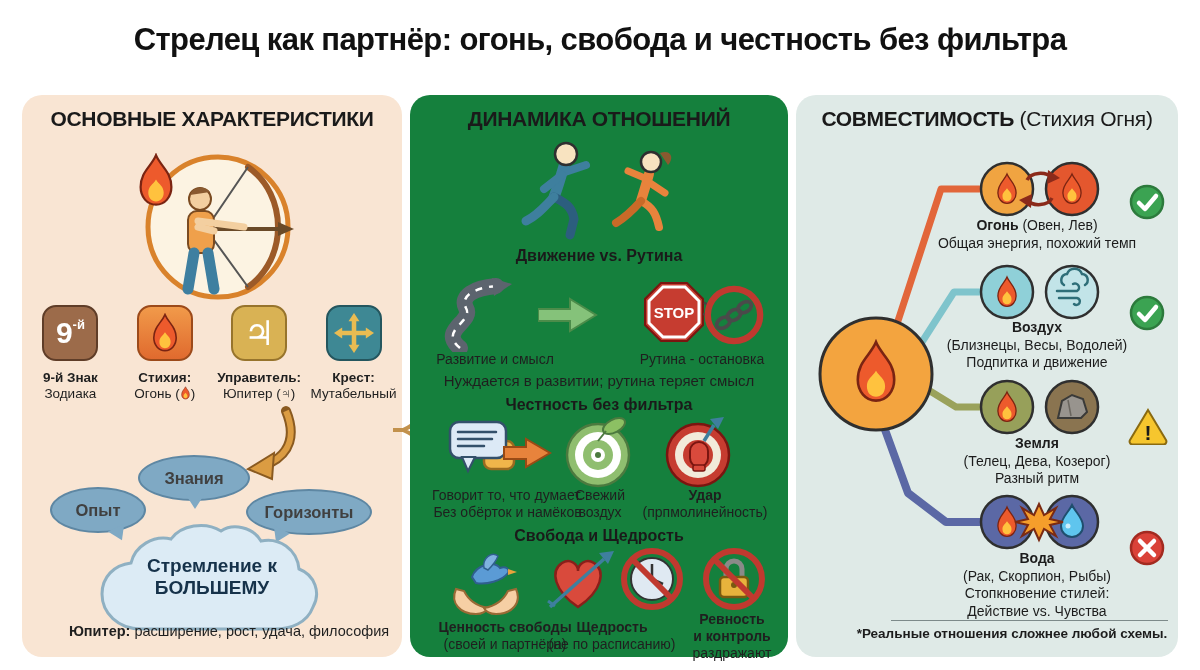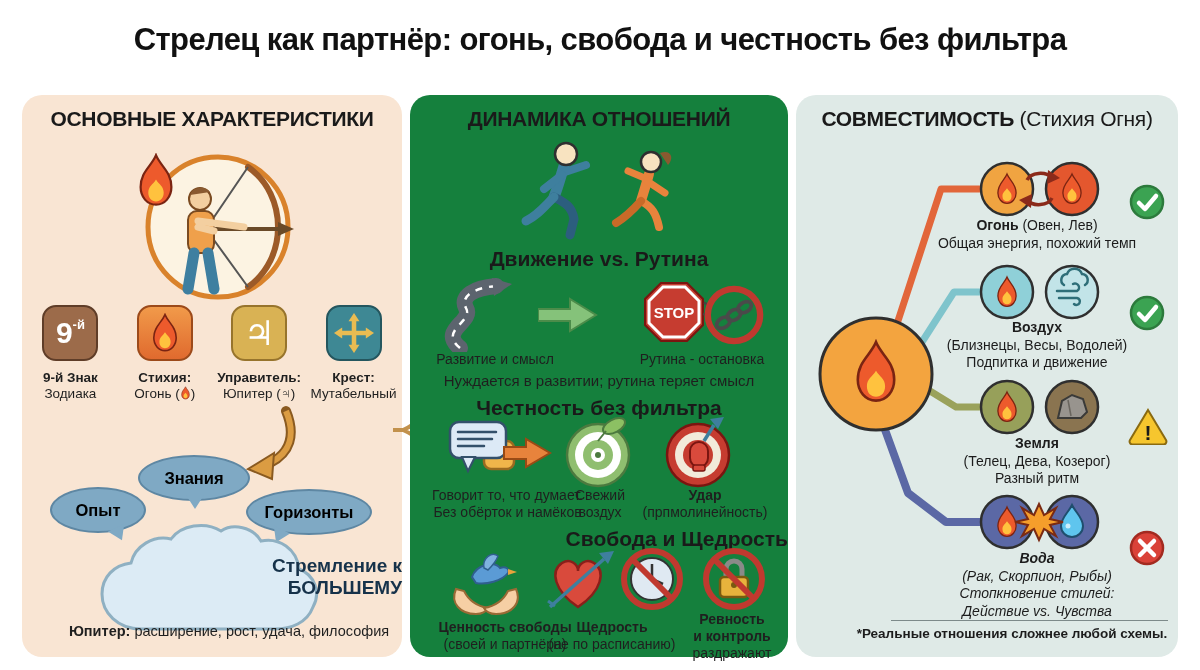--- a/index.html
+++ b/index.html
@@ -27,34 +27,34 @@
   .tile-f   { background:linear-gradient(#f19a4a,#e06a2e); border-color:#9c4a1a; }
   .tile-j   { background:#d9b254; border-color:#97742c; color:#fff; }
   .tile-x   { background:#3e8894; border-color:#24565e; }
   .t9main { font-size:30px; font-weight:bold; }
   .t9sup  { font-size:13px; font-weight:bold; position:relative; top:-9px; }
   .jup { font-family:"DejaVu Sans",sans-serif; font-size:34px; }
   .t-label { margin-top:9px; font-size:13.5px; line-height:16px; text-align:center; color:#1f1f1f; }
   .flame-inline { display:inline-block; vertical-align:-2px; }
   
   .bubble { position:absolute; background:#7fa9c4; border:2px solid #5e87a3; border-radius:50%;
-            color:#000000; font-weight:bold; font-size:16.5px; display:flex; align-items:center;
+            color:#404040; font-weight:bold; font-size:16.5px; display:flex; align-items:center;
             justify-content:center; }
   .bubble:after { content:""; position:absolute; bottom:-10px; width:0; height:0;
             border-left:9px solid transparent; border-right:9px solid transparent;
             border-top:14px solid #7fa9c4; }
   .bub-znania:after { left:46px; }
   .bub-opyt:after { left:58px; transform:rotate(-25deg); }
   .bub-gor:after { left:22px; transform:rotate(25deg); }
-  .cloud-text { position:absolute; top:460px; left:0; width:100%; text-align:right;
+  .cloud-text { position:absolute; top:460px; left:0; width:100%; text-align:center;
                 color:#16324a; font-weight:bold; font-size:19px; line-height:22px; }
   .lp-footer { position:absolute; top:528px; left:0; width:100%; text-align:center;
                font-size:14.5px; color:#1f1f1f;margin-left:17px; }
   
-  .m-sub { position:absolute; width:100%; text-align:center; font-size:21px; font-weight:bold; color:#1a1a1a; }
+  .m-sub { position:absolute; width:100%; text-align:center; font-size:16px; font-weight:bold; color:#1a1a1a; }
   
   .r-label { position:absolute; left:121px; width:240px; text-align:center;
              font-size:14px; line-height:17.5px; color:#1c1c1c; }
   .r-foot-line { position:absolute; top:525px; left:95px; width:277px; border-top:1.5px solid #7d8a8a; }
   .r-footnote { position:absolute; top:531px; left:60px; width:312px; text-align:center;
                 font-size:13.5px; font-weight:bold; color:#1c1c1c; }
   svg { display:block; }
 </style>
 </head>
 <body>
@@ -265,21 +265,21 @@
     </div>
     <div class="abs txt ctr" style="left:150px; top:392px; width:80px;">
       <div>Свежий</div>
       <div>воздух</div>
     </div>
     <div class="abs txt ctr" style="left:215px; top:392px; width:160px;">
       <div class="b">Удар</div>
       <div>(прпмолинейность)</div>
     </div>
 
-    <div class="m-sub" style="top:432px;text-align:right;">Свобода и Щедрость</div>
+    <div class="m-sub" style="top:432px;">Свобода и Щедрость</div>
 
     <svg class="abs" style="left:32px; top:452px;" width="88" height="70" viewBox="0 0 88 70">
       <path d="M14,42 C8,56 18,67 34,67 C40,67 44,65 46,61 C34,59 26,52 22,44 Z" fill="#f6cfa4" stroke="#9a6a35" stroke-width="2"></path>
       <path d="M74,42 C80,56 70,67 54,67 C48,67 44,65 42,61 C54,59 62,52 66,44 Z" fill="#f6cfa4" stroke="#9a6a35" stroke-width="2"></path>
       <path d="M30,30 C34,18 52,13 58,21 C64,19 68,22 66,26 C60,34 44,38 34,36 Z" fill="#5b9bd5" stroke="#2f5f8e" stroke-width="2"></path>
       <path d="M42,21 C40,11 50,4 56,9 C54,15 50,19 46,23 Z" fill="#7fb2e0" stroke="#2f5f8e" stroke-width="1.5"></path>
       <polygon points="66,22 75,25 66,28" fill="#e8a33c"></polygon>
     </svg>
     <svg class="abs" style="left:132px; top:456px;" width="74" height="64" viewBox="0 0 74 64">
       <path d="M36,56 C12,40 8,20 20,12 C28,7 36,13 36,20 C36,13 44,7 52,12 C64,20 60,40 36,56 Z" fill="#d94a3c" stroke="#8a1f1a" stroke-width="2.5"></path>
@@ -377,21 +377,21 @@
     <div class="r-label" style="top:224px;">
       <div class="b">Воздух</div>
       <div>(Близнецы, Весы, Водолей)</div>
       <div>Подпитка и движение</div>
     </div>
     <div class="r-label" style="top:340px;">
       <div class="b">Земля</div>
       <div>(Телец, Дева, Козерог)</div>
       <div>Разный ритм</div>
     </div>
-    <div class="r-label" style="top:455px;font-style:italic;">
+    <div class="r-label" style="top:455px;">
       <div class="b">Вода</div>
       <div>(Рак, Скорпион, Рыбы)</div>
       <div>Стопкновение стилей:</div>
       <div>Действие vs. Чувства</div>
     </div>
 
     <svg class="abs" style="left:333px; top:89px;" width="36" height="36" viewBox="0 0 36 36">
       <circle cx="18" cy="18" r="16" fill="#3ba352" stroke="#2c7a3c" stroke-width="2.5"></circle>
       <polyline points="10,19 16,25 27,12" fill="none" stroke="#fff" stroke-width="4.5" stroke-linecap="round" stroke-linejoin="round"></polyline>
     </svg>

